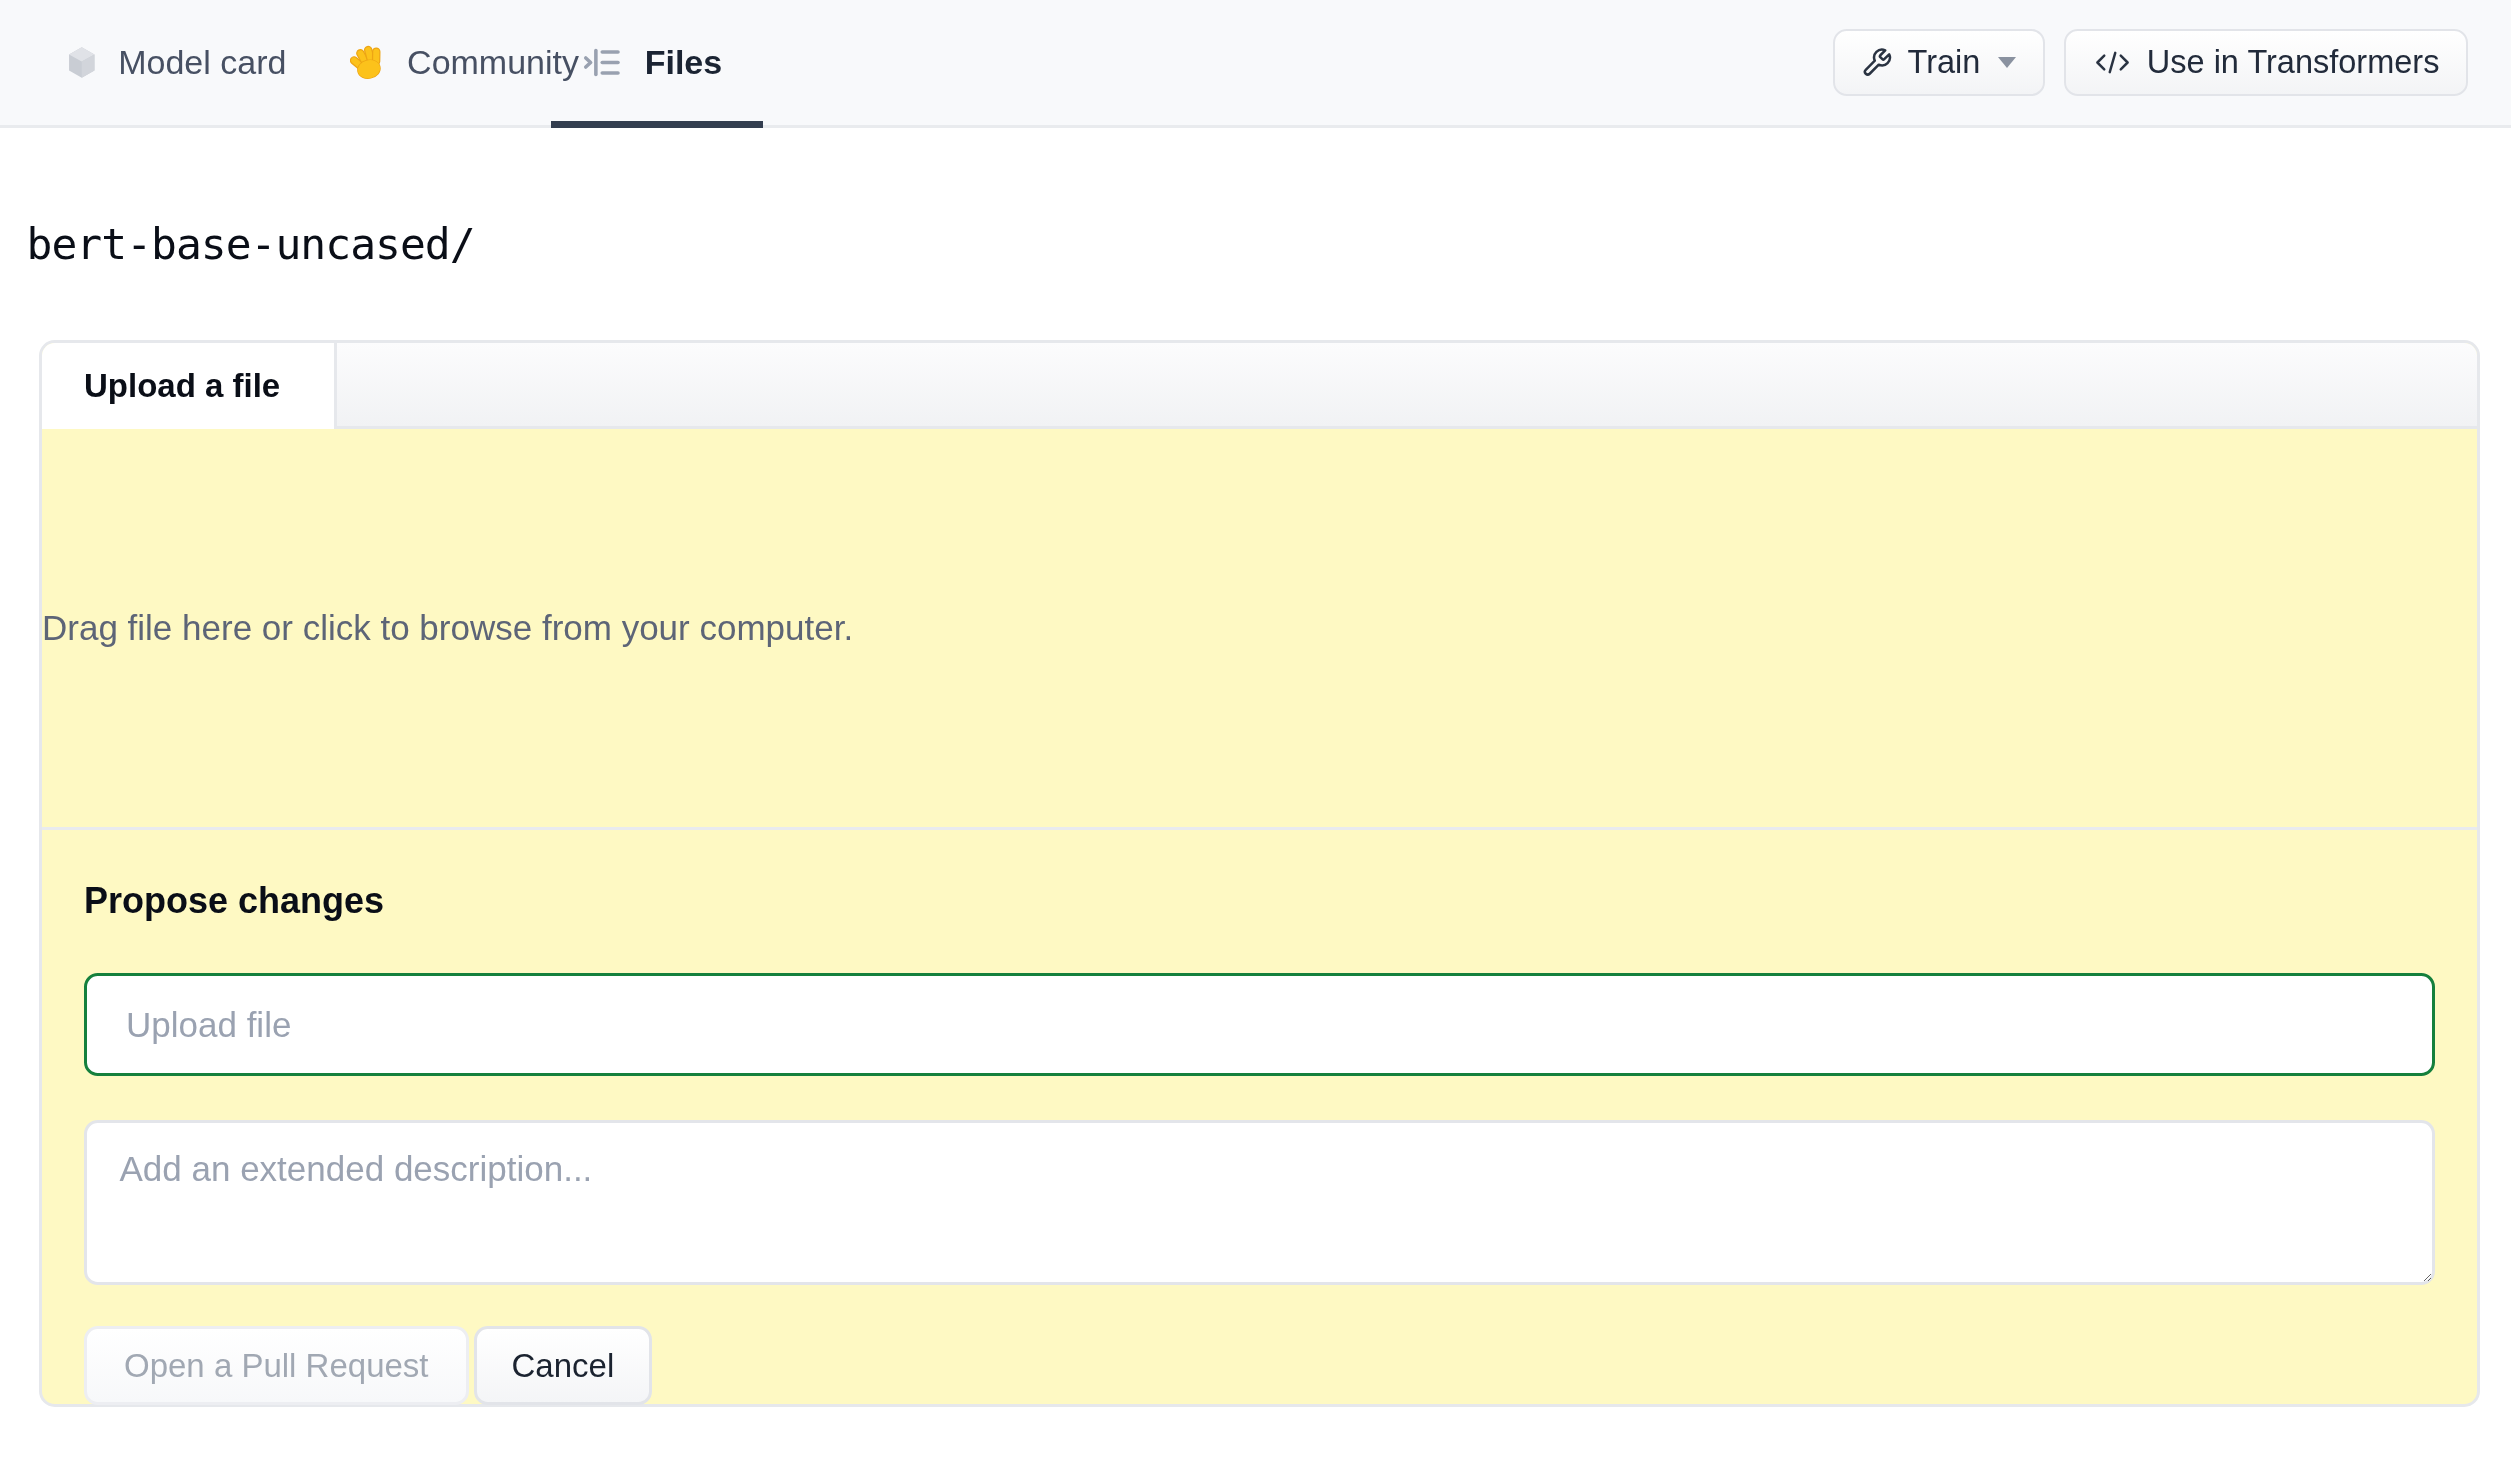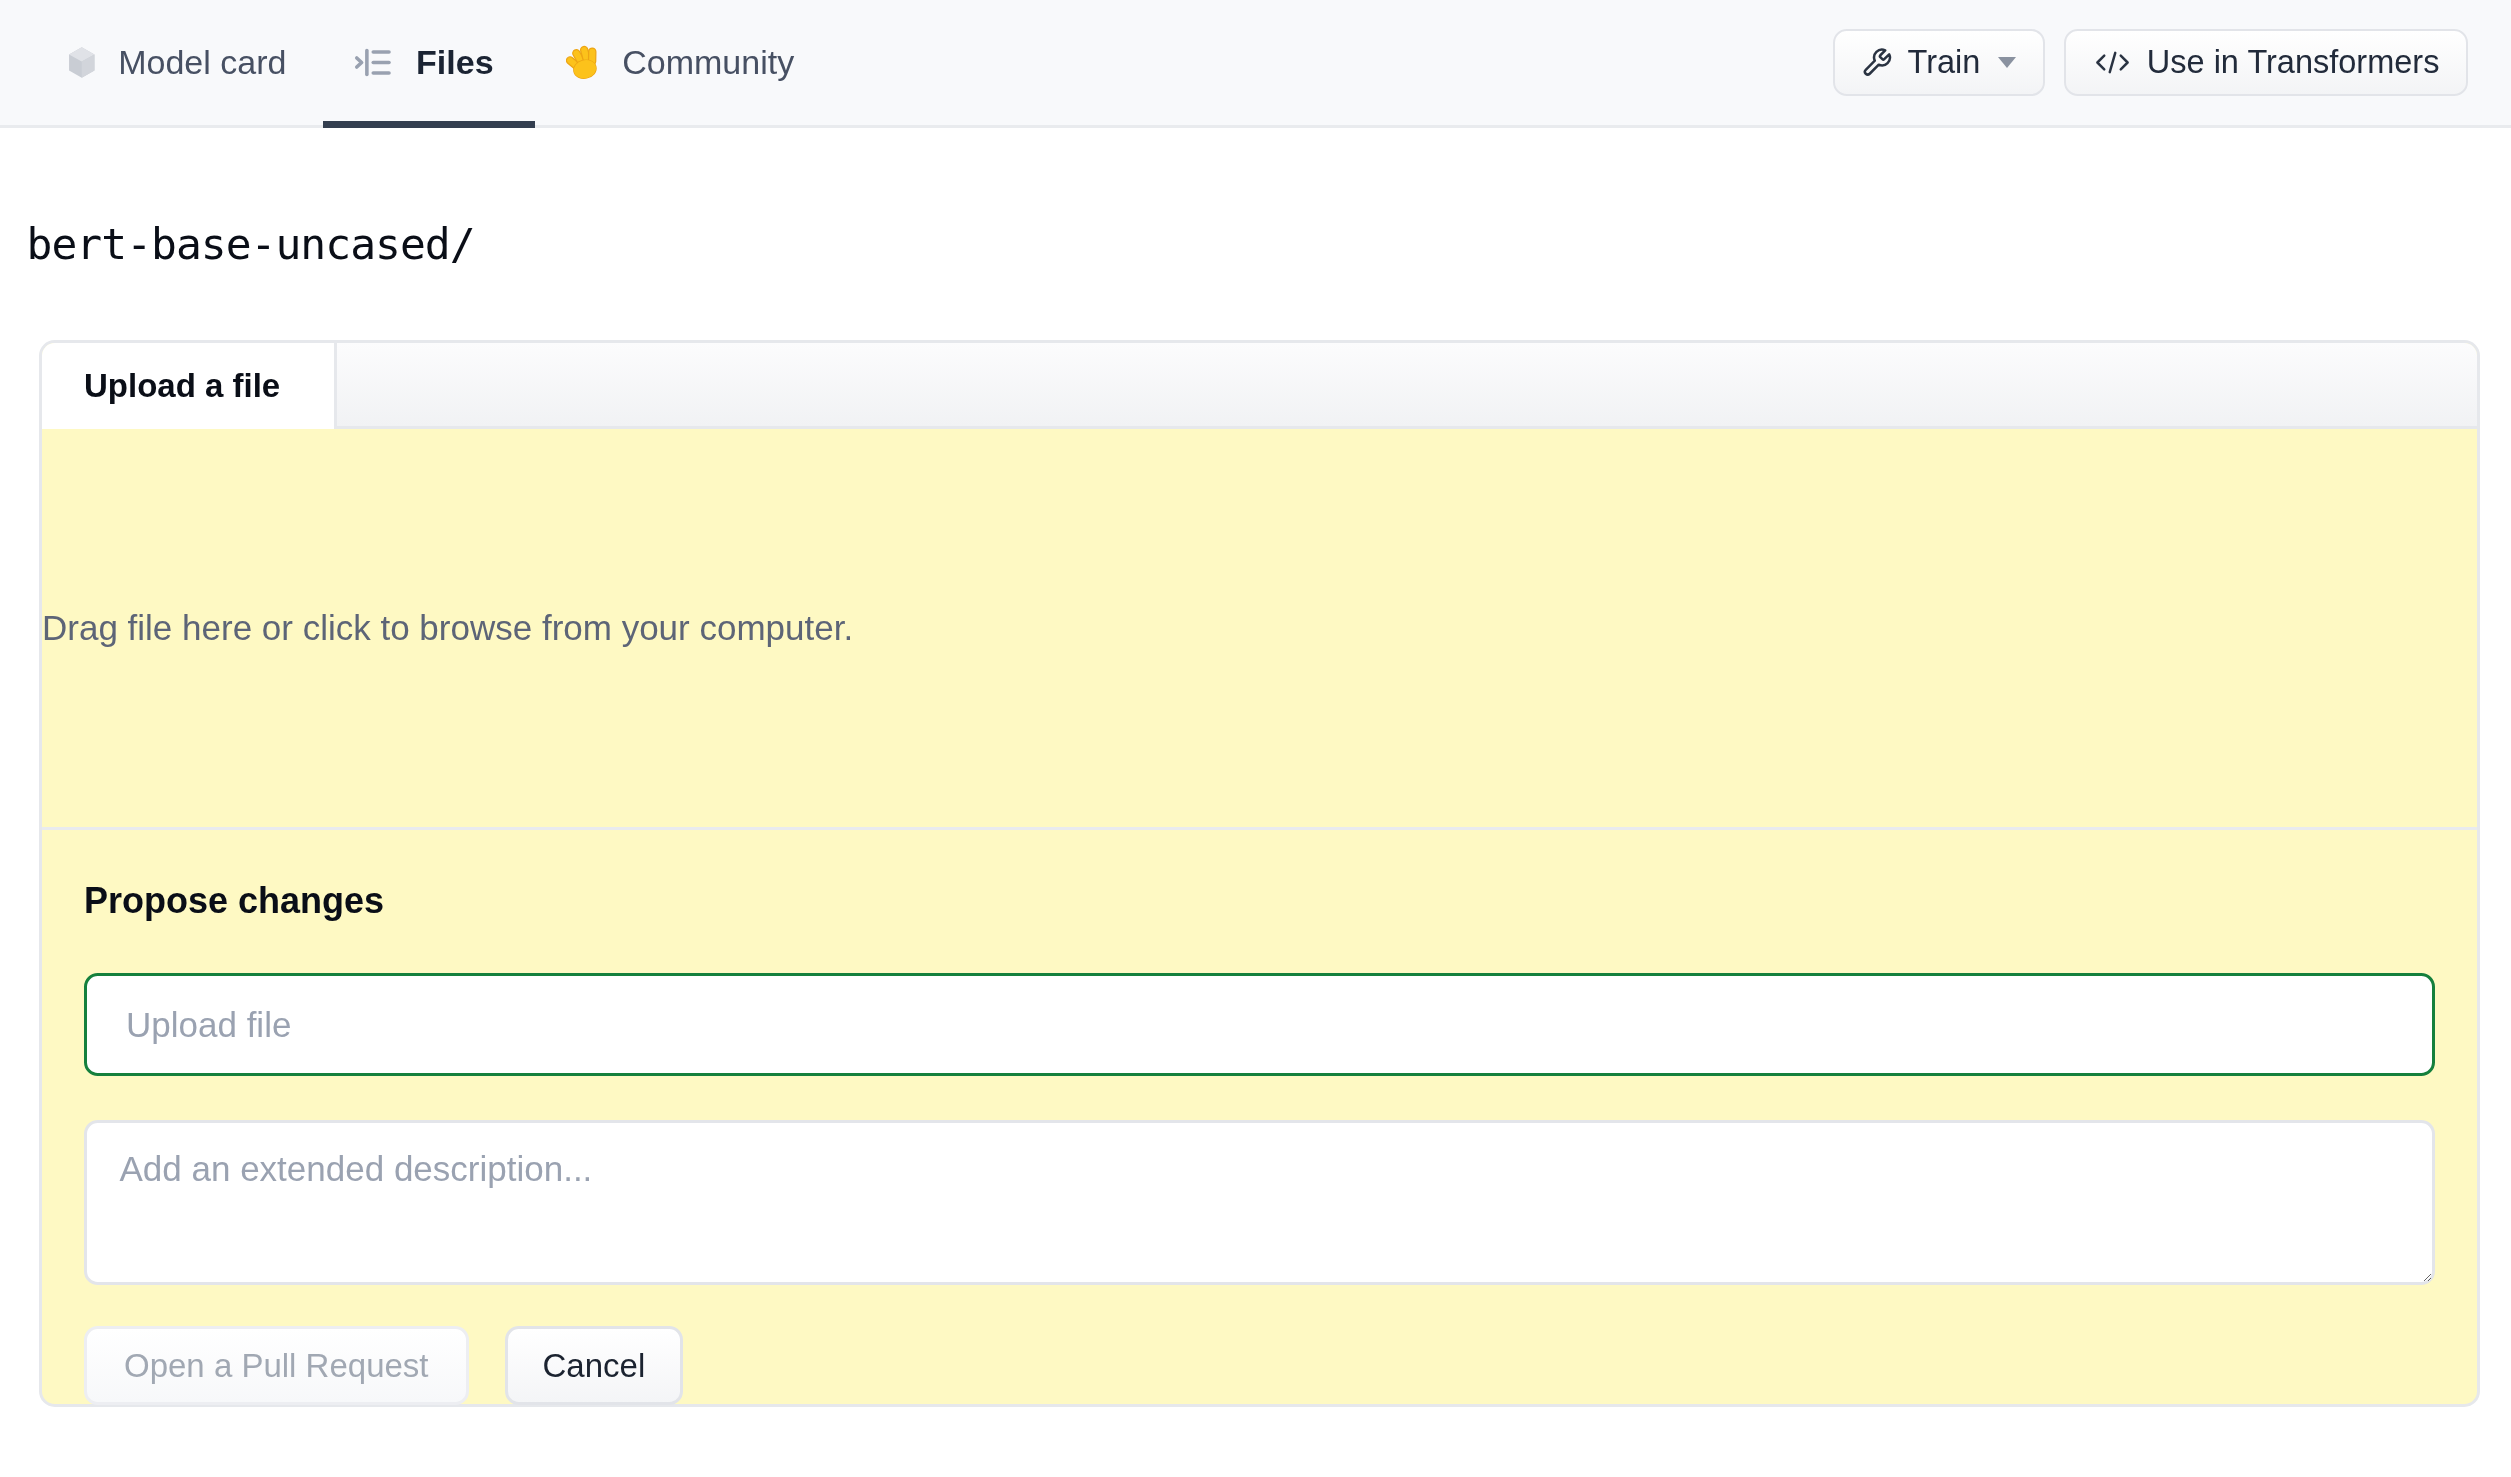--- a/index.html
+++ b/index.html
@@ -44,21 +44,21 @@
 
   .propose{padding:0 42px;}
   .propose-heading{margin-top:49px;font-size:36px;font-weight:700;color:#0a0e17;line-height:44px;}
   .file-input{display:block;margin-top:50px;width:100%;height:103px;box-sizing:border-box;
               border:3px solid #15803d;border-radius:13.8px;padding:0 39px;font-size:35px;
               font-family:"Liberation Sans",sans-serif;color:#1b2330;outline:none;background:#fff;}
   .desc-input{display:block;margin-top:44px;width:100%;height:165px;box-sizing:border-box;
               border:3px solid #e3e5ea;border-radius:13.8px;padding:25.6px 32.5px;font-size:35px;
               font-family:"Liberation Sans",sans-serif;color:#1b2330;outline:none;background:#fff;}
   .file-input::placeholder,.desc-input::placeholder{color:#9aa2b1;opacity:1;}
-  .btn-row{margin-top:41px;display:flex;align-items:center;gap:36px;}
+  .btn-row{margin-top:41px;display:flex;align-items:center;gap:5px;}
   .btn-pr{height:79px;padding:0 37px;border:3px solid #edeef2;border-radius:13.8px;
           background:linear-gradient(180deg,#ffffff 0%,#f7f8fa 100%);
           color:#a1a8b3;font-size:33px;font-family:"Liberation Sans",sans-serif;cursor:pointer;}
   .btn-cancel{height:79px;padding:0 35px;border:3px solid #e2e4e9;border-radius:13.8px;
           background:linear-gradient(180deg,#ffffff 0%,#f4f5f7 100%);
           color:#1b2330;font-size:33px;font-weight:400;font-family:"Liberation Sans",sans-serif;cursor:pointer;}
   .icon{display:inline-flex;flex:none;}
 </style>
 </head>
 <body>
@@ -72,48 +72,48 @@
         <span class="icon">
           <svg width="31.5" height="33" viewBox="0 0 24 26">
             <path d="M12 1 L22 6.6 V19.4 L12 25 L2 19.4 V6.6 Z" fill="#c9cdd4"></path>
             <path d="M12 1 L22 6.6 L12 12.2 L2 6.6 Z" fill="#e0e2e7"></path>
             <path d="M12 12.2 L22 6.6 V19.4 L12 25 Z" fill="#d2d5db"></path>
           </svg>
         </span>
         <span>Model card</span>
       </div>
 
-      <div class="nav-tab mr2 active">
-        <span class="icon">
-          <svg width="45" height="45" viewBox="0 0 24 24" fill="none" stroke="#99a1b0" stroke-width="1.9" stroke-linecap="round" stroke-linejoin="round">
-            <polyline points="3.6 9.6 6.2 12 3.6 14.4"></polyline>
-            <line x1="9" y1="5.6" x2="9" y2="18.4"></line>
-            <line x1="12.4" y1="6.4" x2="20.8" y2="6.4"></line>
-            <line x1="12.4" y1="12" x2="20.8" y2="12"></line>
-            <line x1="12.4" y1="17.6" x2="20.8" y2="17.6"></line>
-          </svg>
-        </span>
-        <span>Files</span>
-        <span class="underline"></span>
-      </div>
-
       <div class="nav-tab">
         <span class="icon">
           <svg width="36" height="36" viewBox="0 0 40 40">
             <g transform="rotate(-12 20 22)">
               <rect x="5" y="9" width="8" height="19" rx="4" fill="#fcc21b" stroke="#eda514" stroke-width="1.4" transform="rotate(-38 9 18)"></rect>
               <rect x="12" y="3.5" width="8" height="21" rx="4" fill="#fcc21b" stroke="#eda514" stroke-width="1.4" transform="rotate(-17 16 13)"></rect>
               <rect x="20" y="2" width="8" height="22" rx="4" fill="#fcc21b" stroke="#eda514" stroke-width="1.4" transform="rotate(-3 24 13)"></rect>
               <rect x="27" y="5.5" width="8" height="19" rx="4" fill="#fcc21b" stroke="#eda514" stroke-width="1.4" transform="rotate(13 31 14)"></rect>
               <ellipse cx="20" cy="27" rx="12.5" ry="10" fill="#fcc21b" stroke="#eda514" stroke-width="1.4"></ellipse>
               <ellipse cx="20" cy="27" rx="12.5" ry="10" fill="#fcc21b"></ellipse>
             </g>
           </svg>
         </span>
         <span>Community</span>
+      </div>
+
+      <div class="nav-tab mr2 active">
+        <span class="icon">
+          <svg width="45" height="45" viewBox="0 0 24 24" fill="none" stroke="#99a1b0" stroke-width="1.9" stroke-linecap="round" stroke-linejoin="round">
+            <polyline points="3.6 9.6 6.2 12 3.6 14.4"></polyline>
+            <line x1="9" y1="5.6" x2="9" y2="18.4"></line>
+            <line x1="12.4" y1="6.4" x2="20.8" y2="6.4"></line>
+            <line x1="12.4" y1="12" x2="20.8" y2="12"></line>
+            <line x1="12.4" y1="17.6" x2="20.8" y2="17.6"></line>
+          </svg>
+        </span>
+        <span>Files</span>
+        <span class="underline"></span>
       </div>
 
     </div>
 
     <div class="nav-actions">
 
       <button class="nav-btn">
         <span class="icon">
           <svg width="31.5" height="31.5" viewBox="0 0 24 24" fill="none" stroke="#2a3342" stroke-width="1.9" stroke-linecap="round" stroke-linejoin="round">
             <path d="M14.7 6.3a1 1 0 0 0 0 1.4l1.6 1.6a1 1 0 0 0 1.4 0l3.77-3.77a6 6 0 0 1-7.94 7.94l-6.91 6.91a2.12 2.12 0 0 1-3-3l6.91-6.91a6 6 0 0 1 7.94-7.94l-3.76 3.76z"></path>

